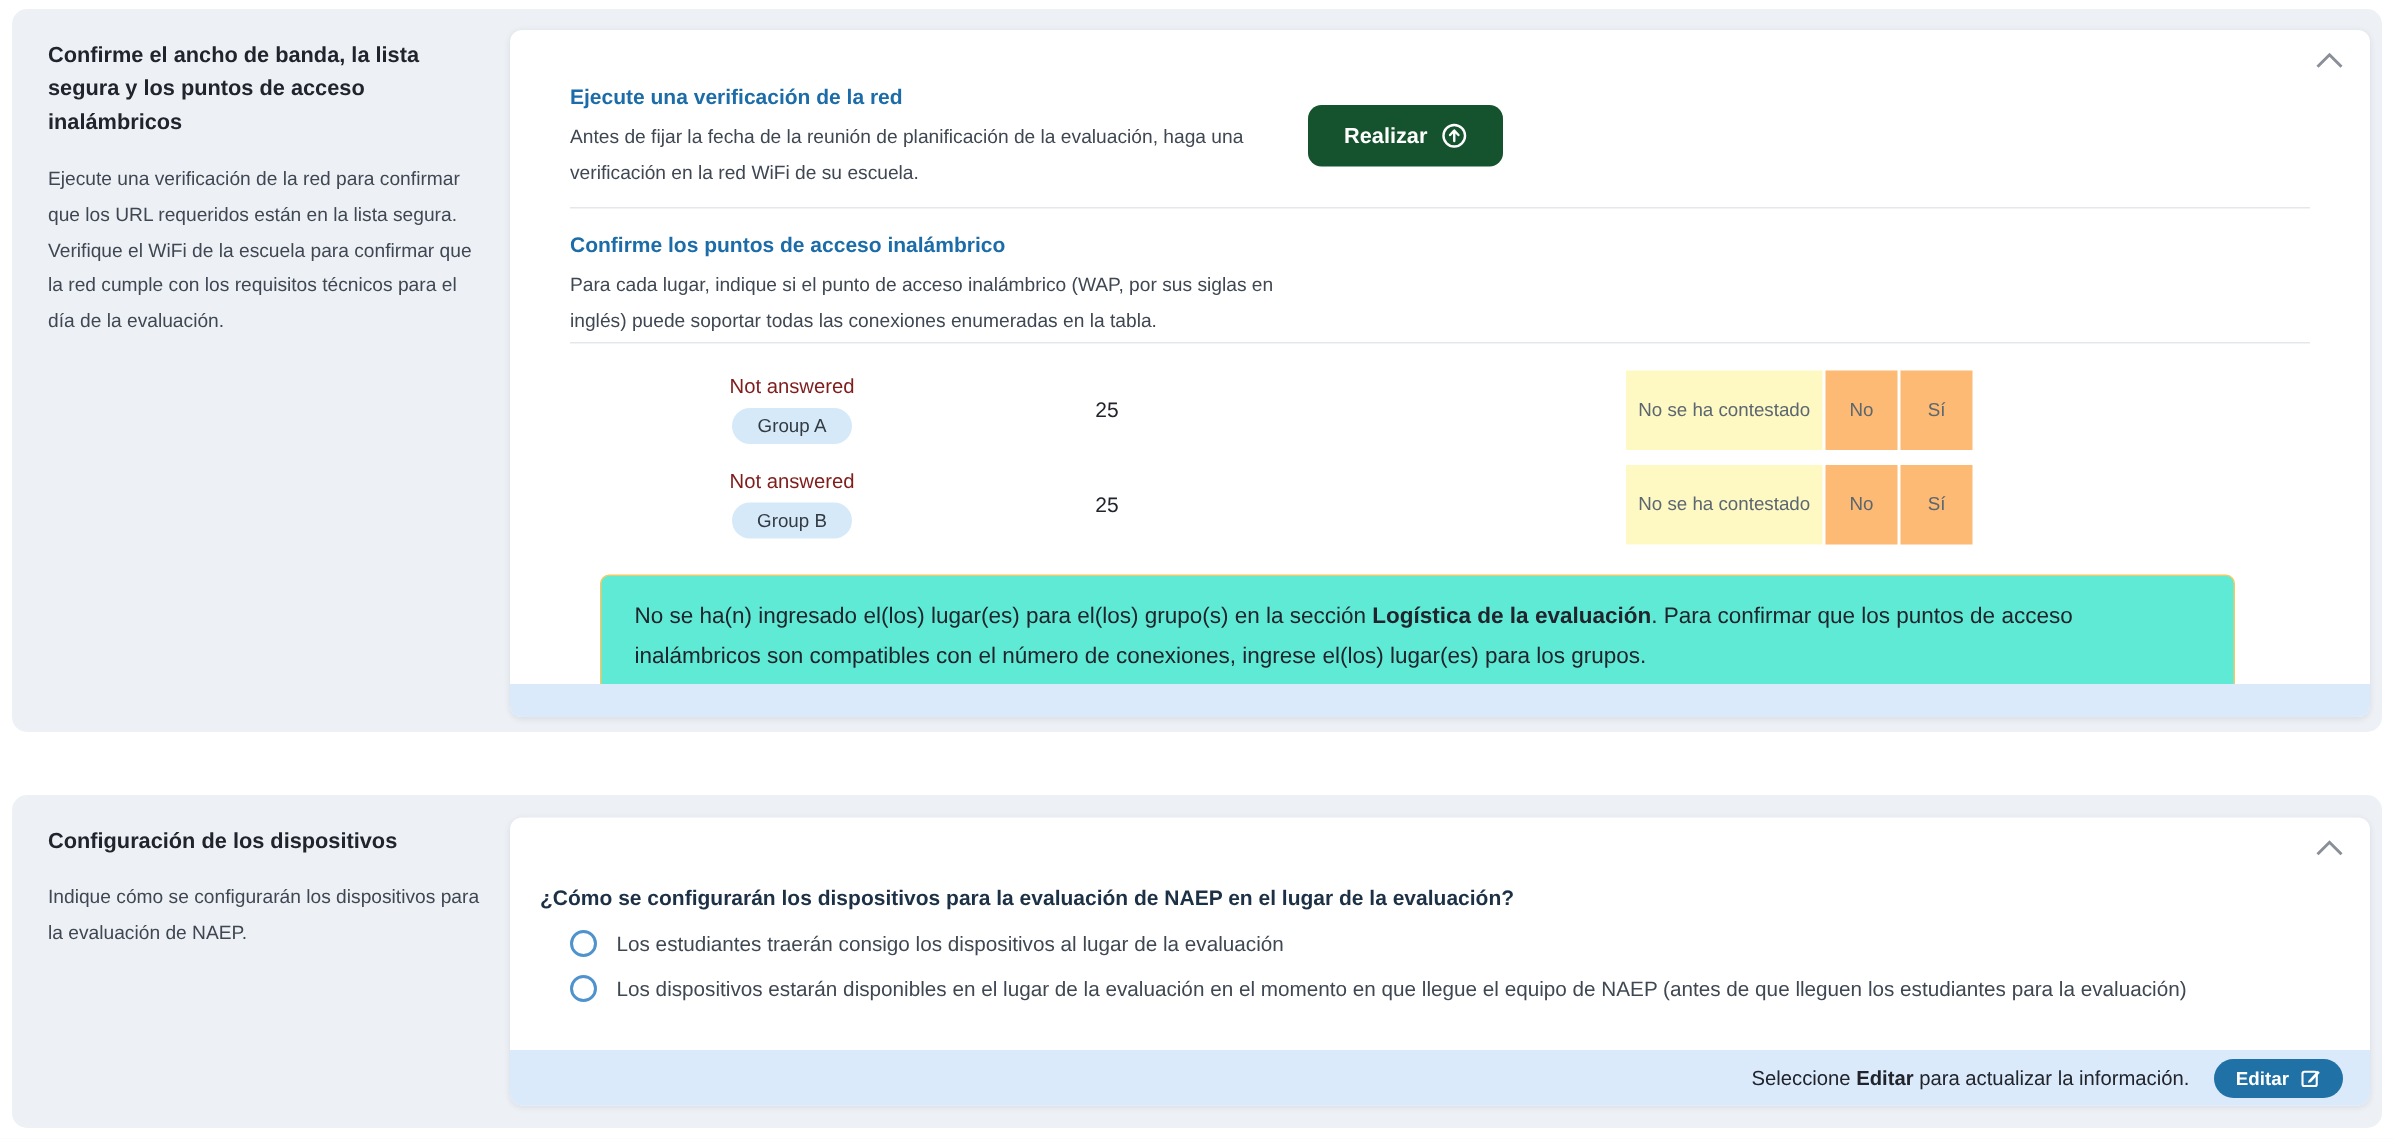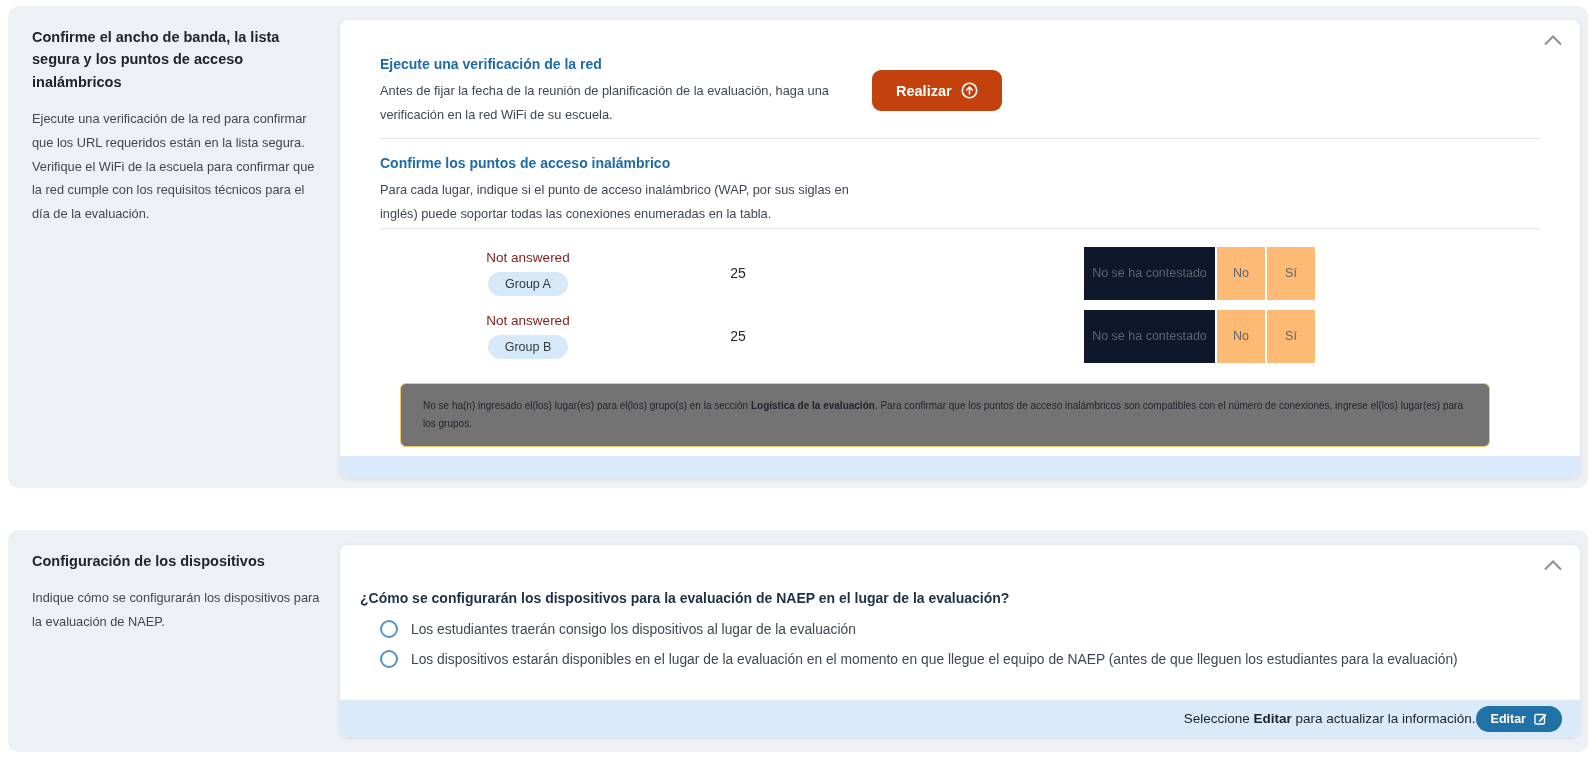--- a/index.html
+++ b/index.html
@@ -45,21 +45,21 @@
   .section { display: flex; }
   .section1 { padding-top: 36px; }
   .section2 { padding-top: 16px; }
   .section-text { width: 480px; }
   .section-heading { font-size: 14px; font-weight: bold; color: #1b6ca8; margin-bottom: 7px; }
   .section-desc { font-size: 12.8px; color: #3f4752; line-height: 1.85; }
 
   .realizar-btn {
     margin-left: 12px; margin-top: 14px;
     height: 41px; padding: 0 24px;
-    background: #c2410c; border: none; border-radius: 9px;
+    background: #14532d; border: none; border-radius: 9px;
     color: #ffffff; font-weight: bold; font-size: 14.5px;
     font-family: "Liberation Sans", sans-serif;
     display: flex; align-items: center; gap: 9px;
     align-self: flex-start; cursor: pointer;
   }
 
   .divider { border-top: 1px solid #e4e7eb; }
   .divider-1 { margin-top: 12px; }
   .divider-2 { margin-top: 2px; }
 
@@ -72,29 +72,29 @@
     display: inline-block; background: #d5e9f9; color: #333a42;
     font-size: 12.5px; padding: 5px 17px; border-radius: 14px;
   }
   .count-cell { width: 120px; margin-left: 55px; text-align: center; font-size: 14px; color: #21242c; }
   .segment-group { display: flex; margin-left: auto; margin-right: 225px; }
   .segment {
     display: flex; align-items: center; justify-content: center;
     font-size: 12.5px; color: #5c6670; text-align: center;
     height: 53px; cursor: pointer; line-height: 1.5;
   }
-  .segment-answered { width: 131px; background: #0f172a; }
+  .segment-answered { width: 131px; background: #fef9c3; }
   .segment-no, .segment-si { width: 48px; background: #fdba74; margin-left: 2px; }
 
   .warning-box {
     margin: 20px 50px 0 20px;
-    background: #737373;
+    background: #5eead4;
     border: 1px solid #f0ca66; border-radius: 6px;
     padding: 13px 22px;
-    font-size: 10px; color: #21242c; line-height: 1.8;
+    font-size: 15px; color: #21242c; line-height: 1.8;
   }
   .warning-box b { font-weight: bold; }
 
   .panel-footer-strip {
     position: absolute; left: 0; right: 0; bottom: 0;
     height: 22px; background: #daeafa;
     border-radius: 0 0 8px 8px;
   }
 
   .question {
@@ -107,21 +107,21 @@
     width: 18px; height: 18px; flex-shrink: 0;
     border: 2px solid #4f93ce; border-radius: 50%; background: #ffffff;
   }
   .radio-label { font-size: 13.8px; color: #3f4752; }
 
   .edit-footer {
     position: absolute; left: 0; right: 0; bottom: 0;
     height: 37px; background: #daeafa;
     border-radius: 0 0 8px 8px;
     display: flex; align-items: center; justify-content: flex-end;
-    gap: 0; padding-right: 18px;
+    gap: 16px; padding-right: 18px;
     font-size: 13.5px; color: #21242c;
   }
   .edit-btn {
     background: #2071a5; border: none; border-radius: 15px;
     color: #ffffff; font-weight: bold; font-size: 12.5px;
     font-family: "Liberation Sans", sans-serif;
     padding: 6px 15px; display: flex; align-items: center; gap: 8px;
     cursor: pointer;
   }
 </style>

